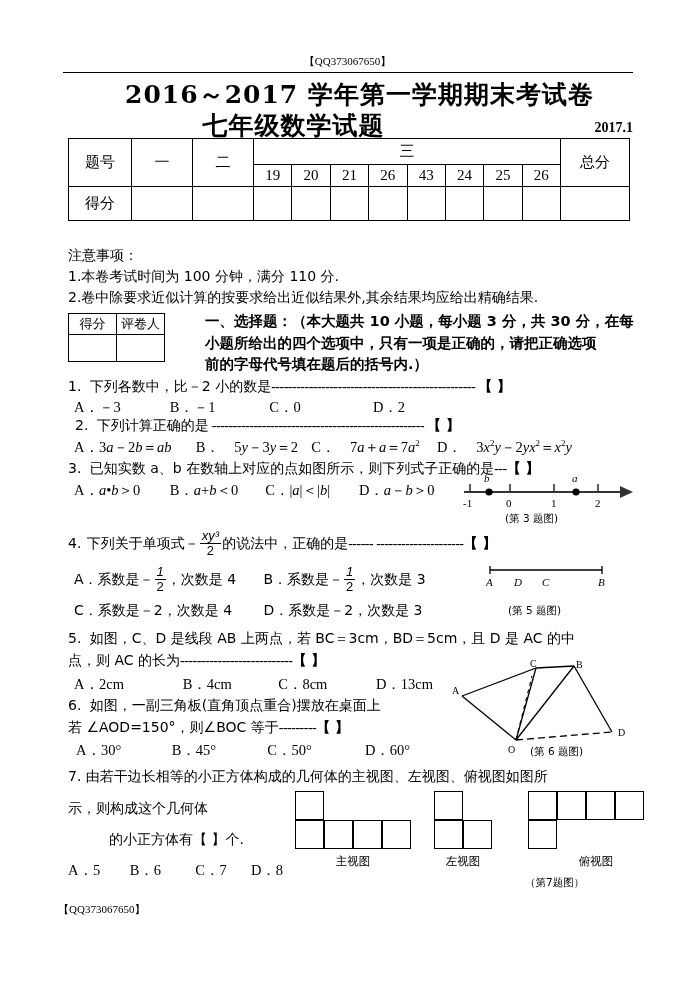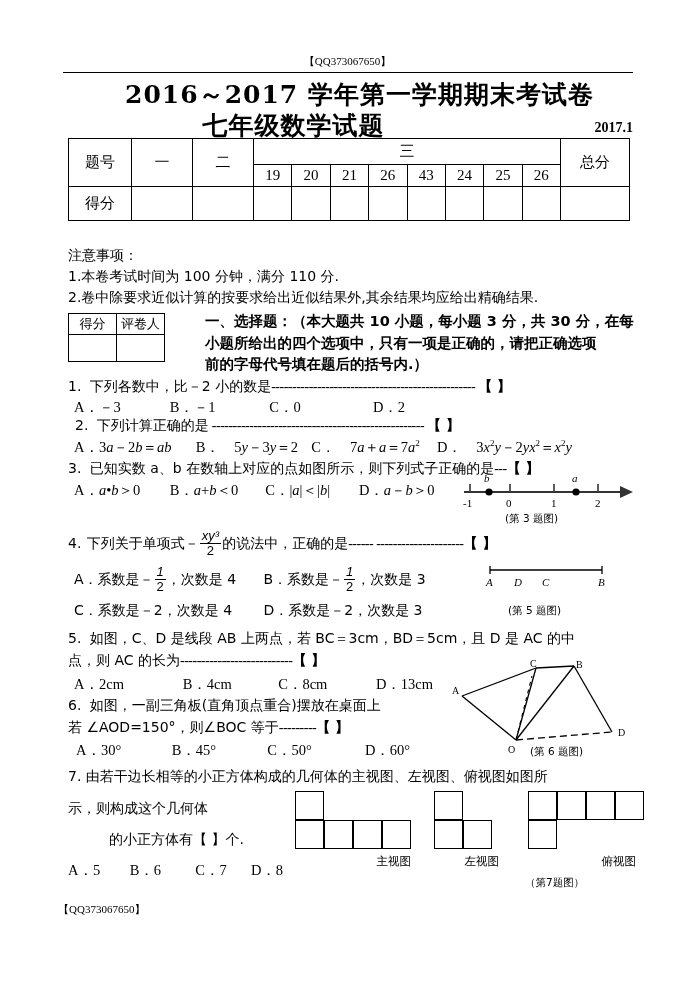--- a/index.html
+++ b/index.html
@@ -165,21 +165,21 @@
   .gridfig { position: absolute; }
   .gcell {
     position: absolute;
     border: 1.3px solid #000;
     box-sizing: border-box;
   }
   .viewlabel {
     position: absolute;
     font-family: "DejaVu Sans", "Liberation Sans", sans-serif;
     font-size: 11.5px;
-    text-align: right;
+    text-align: center;
     white-space: nowrap;
   }
 </style>
 </head>
 <body>
 
 <div id="page">
 
   <div class="qq-tag qq-top">【QQ373067650】</div>
   <div class="qq-tag qq-bot">【QQ373067650】</div>

